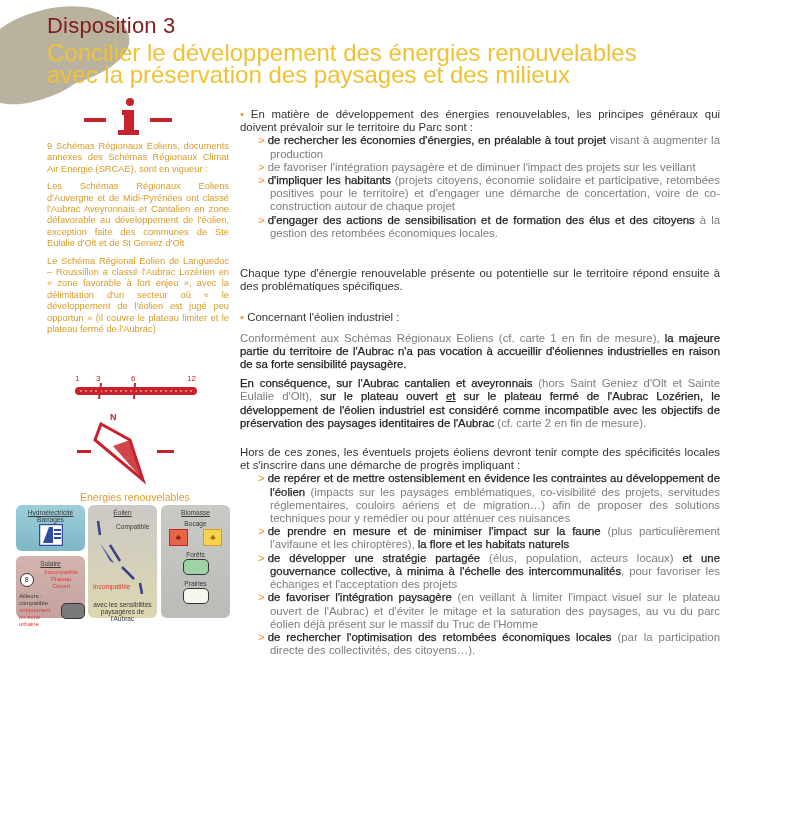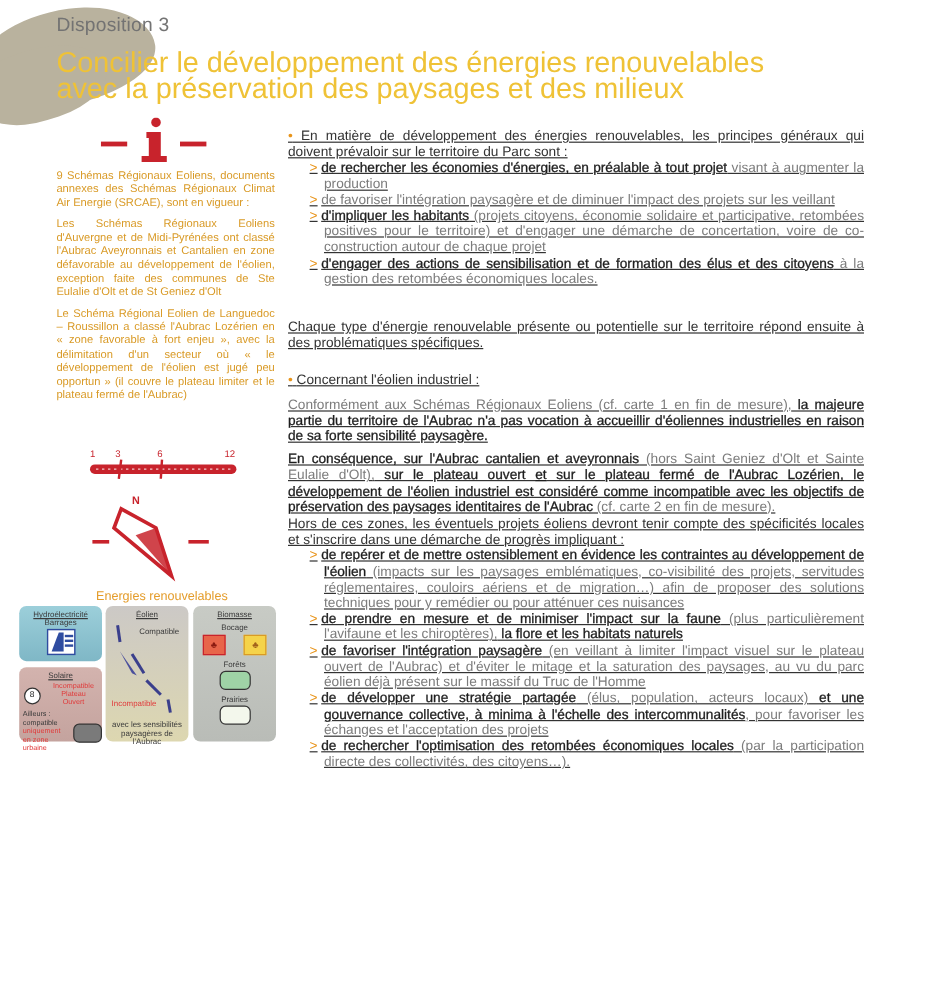--- a/index.html
+++ b/index.html
@@ -1,41 +1,41 @@
 <!DOCTYPE html>
 <html><head>
 <meta charset="utf-8">
 <style>
   html, body { margin: 0; padding: 0; background: #ffffff; }
   body { width: 787px; height: 821px; position: relative; overflow: hidden; font-family: "Liberation Sans", sans-serif; }
 
   .blob { position: absolute; left: -20px; top: 8px; width: 150px; height: 80px; background: #b9b29e; border-radius: 55% 45% 60% 40% / 55% 50% 50% 45%; transform: rotate(-8deg); }
   .blob2 { position: absolute; left: -20px; top: 40px; width: 110px; height: 60px; background: #b9b29e; border-radius: 40% 60% 50% 50%; transform: rotate(-18deg); }
 
-  .title { position: absolute; left: 47px; top: 13px; font-size: 16px; color: #737373; letter-spacing: 0.2px; }
+  .title { position: absolute; left: 47px; top: 13px; font-size: 22px; color: #7f1d1d; letter-spacing: 0.2px; }
   .subtitle { position: absolute; left: 47px; top: 42px; font-size: 24px; line-height: 22px; color: #efc236; }
 
   
   .info-icon { position: absolute; left: 84px; top: 98px; width: 90px; height: 40px; }
   .side { position: absolute; left: 47px; width: 182px; font-size: 9.3px; line-height: 11.4px; color: #d99a26; text-align: justify; }
   .side p { margin: 0 0 6px 0; }
 
   .scale { position: absolute; left: 70px; top: 372px; width: 140px; height: 40px; }
   .compass { position: absolute; left: 75px; top: 410px; width: 110px; height: 75px; }
 
   .energy-title { position: absolute; left: 80px; top: 491px; font-size: 10.5px; color: #e49c2a; }
   .panel { position: absolute; border-radius: 6px; font-size: 6.6px; color: #3a3a3a; text-align: center; }
   .panel .ptitle { text-decoration: underline; margin-top: 4px; }
   .hydro { left: 16px; top: 505px; width: 69px; height: 46px; background: linear-gradient(#9ccfda, #7fb7c6); }
   .solaire { left: 16px; top: 556px; width: 69px; height: 62px; background: linear-gradient(#d3b3ae, #c4a39e); }
   .eolien { left: 88px; top: 505px; width: 69px; height: 113px; background: linear-gradient(#ccc9c6, #ddd7b0); }
   .biomasse { left: 161px; top: 505px; width: 69px; height: 113px; background: linear-gradient(#c8cbc5, #b9bcb7); }
 
   
-  .main { position: absolute; left: 240px; top: 108px; width: 480px; font-size: 11.4px; line-height: 13.2px; color: #333333; text-align: justify; text-decoration: underline; }
+  .main { position: absolute; left: 240px; top: 108px; width: 480px; font-size: 11.4px; line-height: 13.2px; color: #333333; text-align: justify; }
   .main p { margin: 0; }
   .b { color: #1e1e1e; font-weight: normal; -webkit-text-stroke: 0.25px #1e1e1e; }
   .g { color: #7c7c7c; }
   .dot { color: #e8941a; }
   .arrow { color: #e8941a; margin-right: 3px; }
   .li { padding-left: 30px; text-indent: -12px; margin: 0; }
   .u { text-decoration: underline; }
 </style>
 </head>
 <body>
@@ -146,20 +146,20 @@
   <p class="li"><span class="arrow">&gt;</span><span class="b">d'engager des actions de sensibilisation et de formation des élus et des citoyens</span><span class="g"> à la gestion des retombées économiques locales.</span></p>
 
   <p style="margin-top:27px">Chaque type d'énergie renouvelable présente ou potentielle sur le territoire répond ensuite à des problématiques spécifiques.</p>
 
   <p style="margin-top:18px"><span class="dot">•</span> <span>Concernant l'éolien industriel :</span></p>
 
   <p style="margin-top:7px"><span class="g">Conformément aux Schémas Régionaux Eoliens (cf. carte 1 en fin de mesure),</span><span class="b"> la majeure partie du territoire de l'Aubrac n'a pas vocation à accueillir d'éoliennes industrielles en raison de sa forte sensibilité paysagère.</span></p>
 
   <p style="margin-top:6px"><span class="b">En conséquence,  sur l'Aubrac cantalien et aveyronnais</span><span class="g"> (hors Saint Geniez d'Olt et Sainte Eulalie d'Olt),</span><span class="b">  sur le plateau ouvert </span><span class="b u">et</span><span class="b"> sur le plateau fermé de l'Aubrac Lozérien, le développement de l'éolien industriel est considéré comme incompatible avec les objectifs de préservation des paysages identitaires de l'Aubrac</span><span class="g"> (cf. carte 2 en fin de mesure).</span></p>
 
-  <p style="margin-top:1px">Hors de ces zones, les éventuels projets éoliens devront tenir compte des spécificités locales et s'inscrire dans une démarche de progrès impliquant  :</p>
+  <p style="margin-top:16px">Hors de ces zones, les éventuels projets éoliens devront tenir compte des spécificités locales et s'inscrire dans une démarche de progrès impliquant  :</p>
 
   <p class="li"><span class="arrow">&gt;</span><span class="b">de repérer et de mettre ostensiblement en évidence les contraintes au développement de l'éolien</span><span class="g"> (impacts sur les paysages emblématiques, co-visibilité des projets, servitudes réglementaires, couloirs aériens et de migration…) afin de proposer des solutions techniques pour y remédier ou pour atténuer ces nuisances</span></p>
   <p class="li"><span class="arrow">&gt;</span><span class="b">de prendre en mesure et de minimiser l'impact sur la faune</span><span class="g"> (plus particulièrement l'avifaune et les chiroptères),</span><span class="b"> la flore et les habitats naturels</span></p>
+  <p class="li"><span class="arrow">&gt;</span><span class="b">de développer une stratégie partagée</span><span class="g"> (élus, population, acteurs locaux)</span><span class="b"> et une gouvernance collective, à minima à l'échelle des intercommunalités</span><span class="g">, pour favoriser les échanges et l'acceptation des projets</span></p>
   <p class="li"><span class="arrow">&gt;</span><span class="b">de favoriser l'intégration paysagère</span><span class="g"> (en veillant à limiter l'impact visuel sur le plateau ouvert de l'Aubrac) et d'éviter le mitage et la saturation des paysages, au vu du parc éolien déjà présent sur le massif du Truc de l'Homme</span></p>
-  <p class="li"><span class="arrow">&gt;</span><span class="b">de développer une stratégie partagée</span><span class="g"> (élus, population, acteurs locaux)</span><span class="b"> et une gouvernance collective, à minima à l'échelle des intercommunalités</span><span class="g">, pour favoriser les échanges et l'acceptation des projets</span></p>
   <p class="li"><span class="arrow">&gt;</span><span class="b">de rechercher l'optimisation des retombées économiques locales</span><span class="g"> (par la participation directe des collectivités, des citoyens…).</span></p>
 </div>
 
 </body></html>

